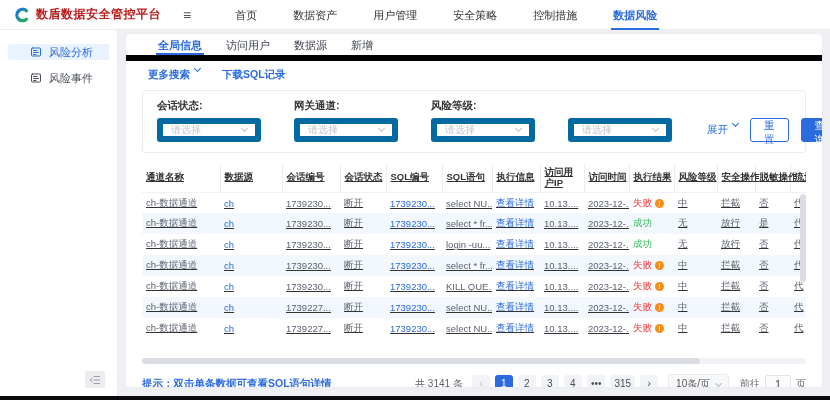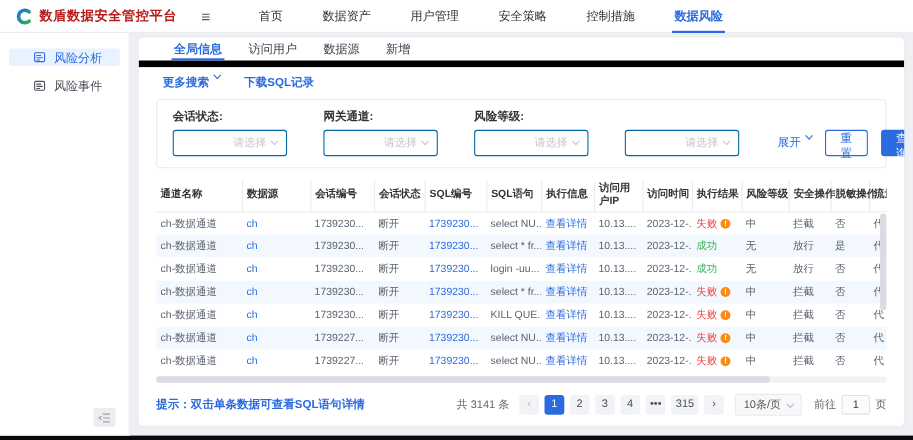--- a/index.html
+++ b/index.html
@@ -40,29 +40,29 @@
 
   
   .toolbar { display:flex; gap:22px; padding:7px 22px 3px; align-items:center; height:24px; }
   .blue-link { color:#2b6bdf; font-size:10.5px; font-weight:bold; cursor:pointer; display:flex; align-items:flex-start; white-space:nowrap; }
   .chev { display:inline-block; width:5px; height:5px; border-right:1.3px solid currentColor; border-bottom:1.3px solid currentColor; transform:rotate(45deg); margin-left:5px; margin-top:-2px; }
 
   
   .filterbox { margin:5px 16px 9px; border:1px solid #e9eaee; border-radius:4px; padding:8px 14px 10px; display:flex; align-items:flex-end; }
   .f-field { margin-right:33px; }
   .f-label { font-size:10.5px; font-weight:bold; color:#333; margin-bottom:5px; white-space:nowrap; }
-  .f-select { width:104px; height:24px; border:1px solid #0369a1; border-radius:3px; background:#fff; display:flex; align-items:center; justify-content:flex-end; padding:0 8px; font-size:10px; color:#c0c4cc; cursor:pointer; }
+  .f-select { width:104px; height:24px; border:6px solid #0369a1; border-radius:3px; background:#fff; display:flex; align-items:center; justify-content:space-between; padding:0 8px; font-size:10px; color:#c0c4cc; cursor:pointer; }
   .f-select .chev { margin-top:-3px; }
   .f-controls { display:flex; align-items:center; height:24px; gap:12px; margin-left:2px; }
   .btn { height:24px; padding:0 13px; border-radius:3px; font-size:10.5px; cursor:pointer; font-family:inherit; }
   .btn-plain { background:#fff; border:1px solid #2b6bdf; color:#2b6bdf; }
   .btn-primary { background:#2b6bdf; border:1px solid #2b6bdf; color:#fff; }
 
   
-  .tablewrap { margin:2px 16px 0; position:relative; overflow:hidden; flex:0 0 auto; }
+  .tablewrap { margin:2px 16px 16px; position:relative; overflow:hidden; flex:0 0 auto;text-decoration:underline; }
   table { border-collapse:collapse; table-layout:fixed; width:688px; }
   th { font-size:9.5px; color:#333; font-weight:bold; text-align:left; padding:3px 4px; height:28px; vertical-align:middle; line-height:1.15; white-space:nowrap; border-right:1px solid #ececf0; border-bottom:1px solid #f0f1f4; }
   th:nth-child(8) { white-space:normal; }
   th:last-child { border-right:none; }
   td { font-size:9.5px; color:#5c6270; padding:0 4px; height:21px; white-space:nowrap; overflow:hidden; }
   tbody tr:nth-child(even) { background:#f3f8fe; }
   tbody tr { cursor:pointer; }
   .c-link { color:#2b6bdf; }
   .res { color:#35b558; display:inline-flex; align-items:center; }
   .res.fail { color:#f23c3c; }

